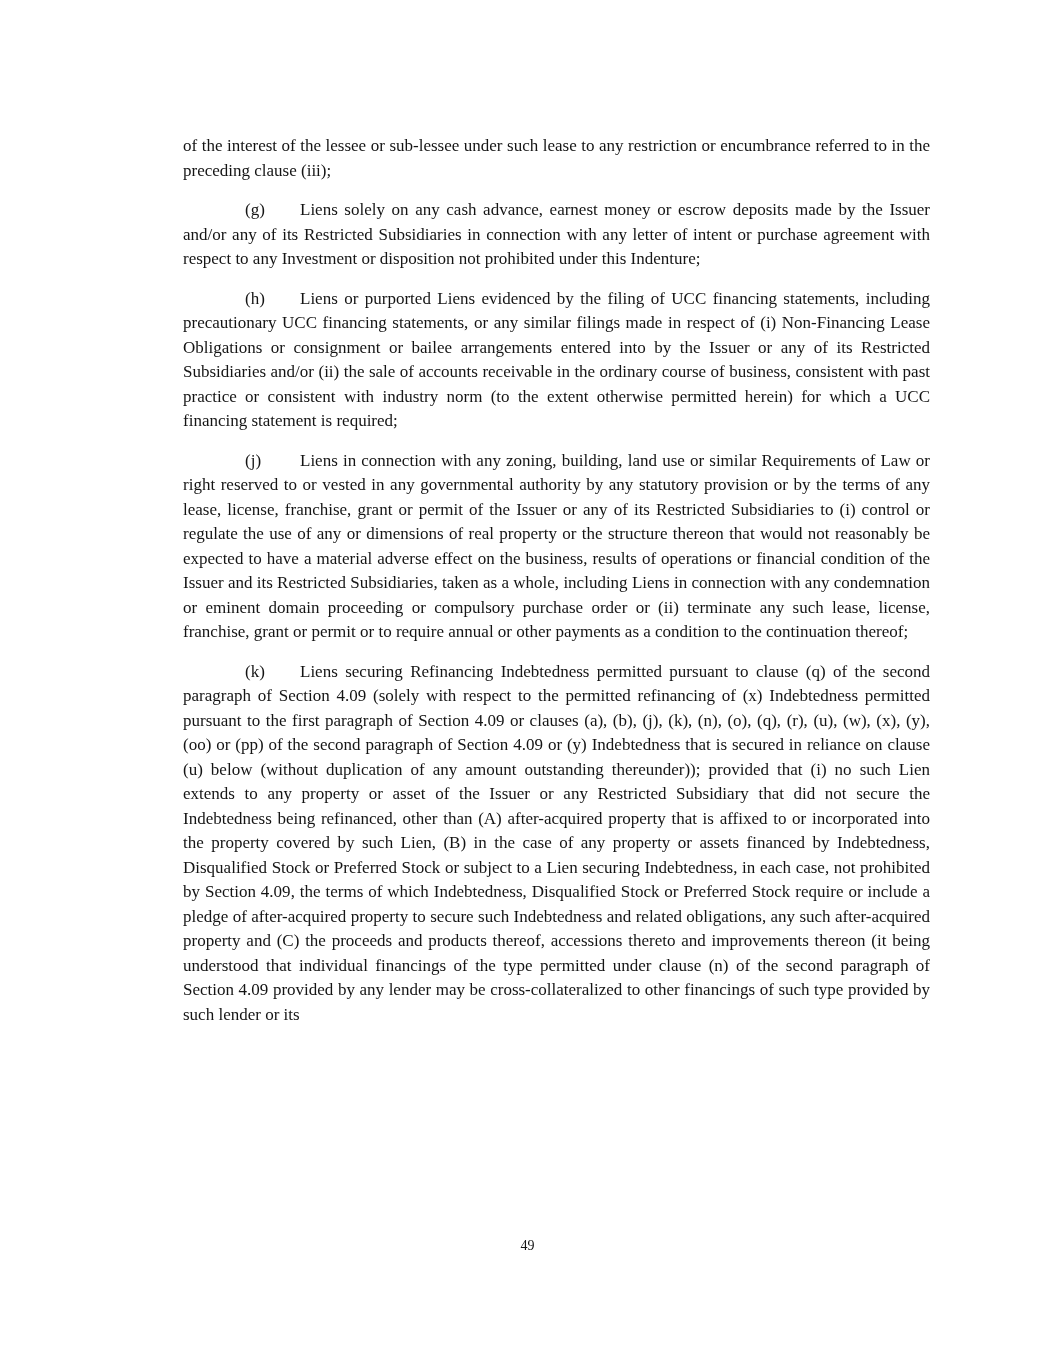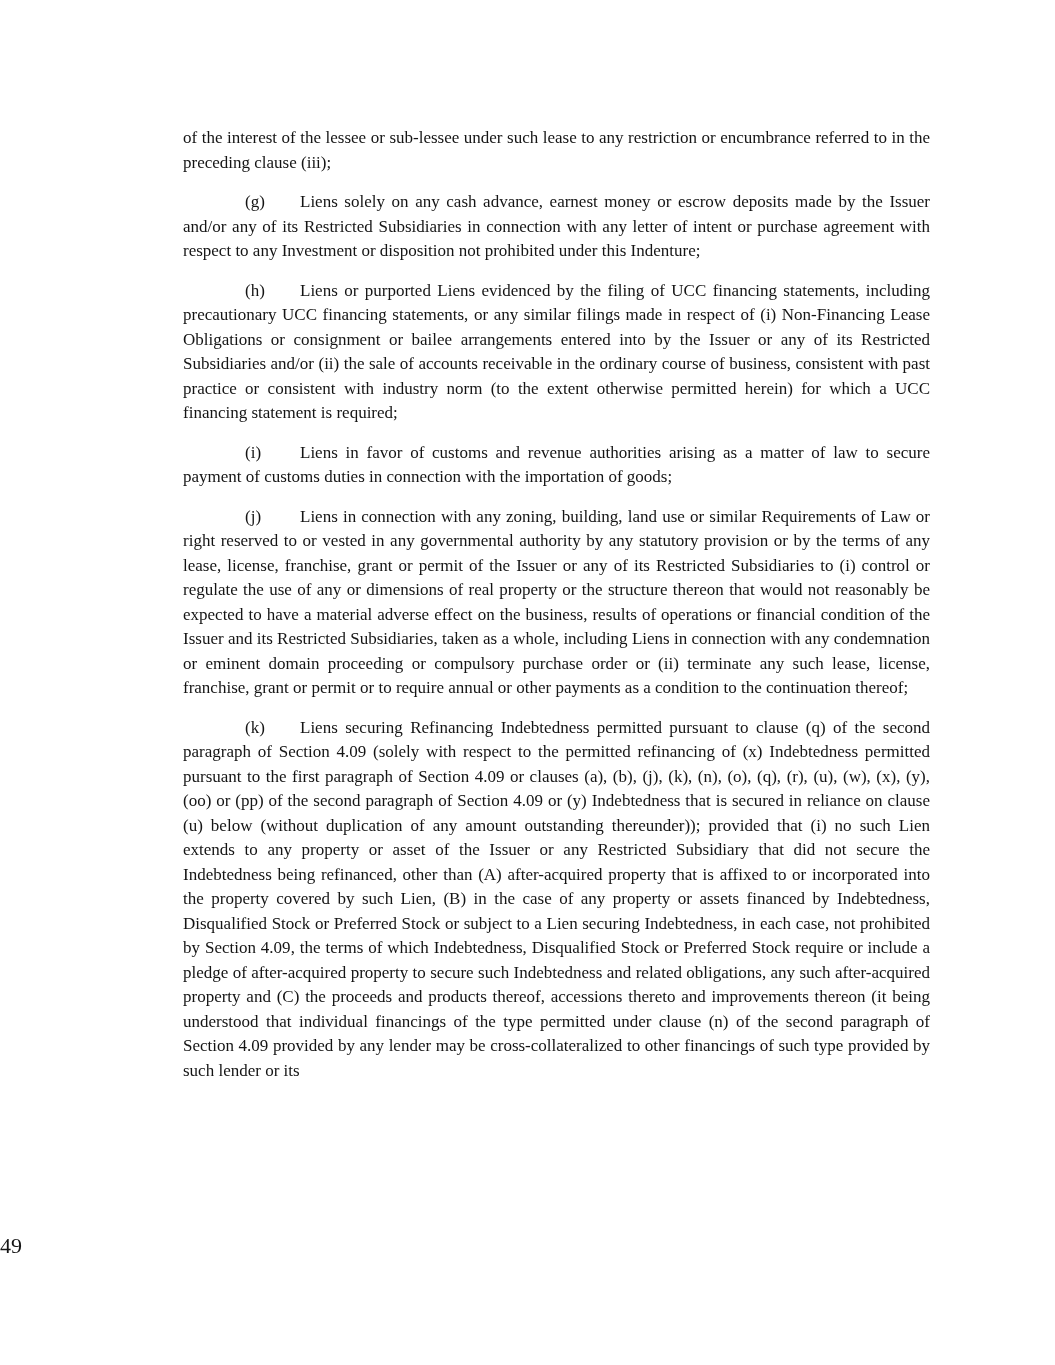--- a/index.html
+++ b/index.html
@@ -22,50 +22,49 @@
     top: 122px;
     width: 747px;
   }
   .para {
     margin: 15px 0 0 0;
     font-size: 17px;
     line-height: 24.5px;
     text-align: justify;
   }
   .para:first-child {
-    margin-top: 4px;
+    margin-top: 12px;
   }
   .para.clause {
     text-indent: 62px;
   }
   .clause-label-box {
     display: inline-block;
     width: 55px;
     text-indent: 0;
     text-align: left;
   }
   .seg.u {
     text-underline-offset: 2px;
   }
   .page-number {
     position: absolute;
     left: 0;
     top: 1234px;
     width: 100%;
-    font-size: 22px;
+    font-size: 14px;
     line-height: 24.5px;
-    text-align: left;
+    text-align: center;
   }
 </style>
 </head>
 <body>
 
 <div class="page">
   <div class="text-block">
       <p class="para"><span class="seg">of the interest of the lessee or sub-lessee under such lease to any restriction or encumbrance referred to in the preceding clause (iii);</span></p>
       <p class="para clause"><span class="clause-label-box">(g)</span><span class="seg">Liens solely on any cash advance, earnest money or escrow deposits made by the Issuer and/or any of its Restricted Subsidiaries in connection with any letter of intent or purchase agreement with respect to any Investment or disposition not prohibited under this Indenture;</span></p>
       <p class="para clause"><span class="clause-label-box">(h)</span><span class="seg">Liens or purported Liens evidenced by the filing of UCC financing statements, including precautionary UCC financing statements, or any similar filings made in respect of (i) Non-Financing Lease Obligations or consignment or bailee arrangements entered into by the Issuer or any of its Restricted Subsidiaries and/or (ii) the sale of accounts receivable in the ordinary course of business, consistent with past practice or consistent with industry norm (to the extent otherwise permitted herein) for which a UCC financing statement is required;</span></p>
-      <p class="para clause"><span class="clause-label-box">(i)</span><span class="seg">Liens in favor of customs and revenue authorities arising as a matter of law to secure payment of customs duties in connection with the importation of goods;</span></p>
       <p class="para clause"><span class="clause-label-box">(j)</span><span class="seg">Liens in connection with any zoning, building, land use or similar Requirements of Law or right reserved to or vested in any governmental authority by any statutory provision or by the terms of any lease, license, franchise, grant or permit of the Issuer or any of its Restricted Subsidiaries to (i) control or regulate the use of any or dimensions of real property or the structure thereon that would not reasonably be expected to have a material adverse effect on the business, results of operations or financial condition of the Issuer and its Restricted Subsidiaries, taken as a whole, including Liens in connection with any condemnation or eminent domain proceeding or compulsory purchase order or (ii) terminate any such lease, license, franchise, grant or permit or to require annual or other payments as a condition to the continuation thereof;</span></p>
       <p class="para clause"><span class="clause-label-box">(k)</span><span class="seg">Liens securing Refinancing Indebtedness permitted pursuant to clause (q) of the second paragraph of </span><span class="seg u">Section 4.09</span><span class="seg"> (solely with respect to the permitted refinancing of (x) Indebtedness permitted pursuant to the first paragraph of </span><span class="seg u">Section 4.09</span><span class="seg"> or clauses (a), (b), (j), (k), (n), (o), (q), (r), (u), (w), (x), (y), (oo) or (pp) of the second paragraph of </span><span class="seg u">Section 4.09</span><span class="seg"> or (y) Indebtedness that is secured in reliance on clause (u) below (without duplication of any amount outstanding thereunder)); </span><span class="seg u">provided</span><span class="seg"> that (i) no such Lien extends to any property or asset of the Issuer or any Restricted Subsidiary that did not secure the Indebtedness being refinanced, other than (A) after-acquired property that is affixed to or incorporated into the property covered by such Lien, (B) in the case of any property or assets financed by Indebtedness, Disqualified Stock or Preferred Stock or subject to a Lien securing Indebtedness, in each case, not prohibited by </span><span class="seg u">Section 4.09</span><span class="seg">, the terms of which Indebtedness, Disqualified Stock or Preferred Stock require or include a pledge of after-acquired property to secure such Indebtedness and related obligations, any such after-acquired property and (C) the proceeds and products thereof, accessions thereto and improvements thereon (it being understood that individual financings of the type permitted under clause (n) of the second paragraph of </span><span class="seg u">Section 4.09</span><span class="seg"> provided by any lender may be cross-collateralized to other financings of such type provided by such lender or its</span></p>
     </div>
   <div class="page-number">49</div>
 </div>
 
 </body></html>

